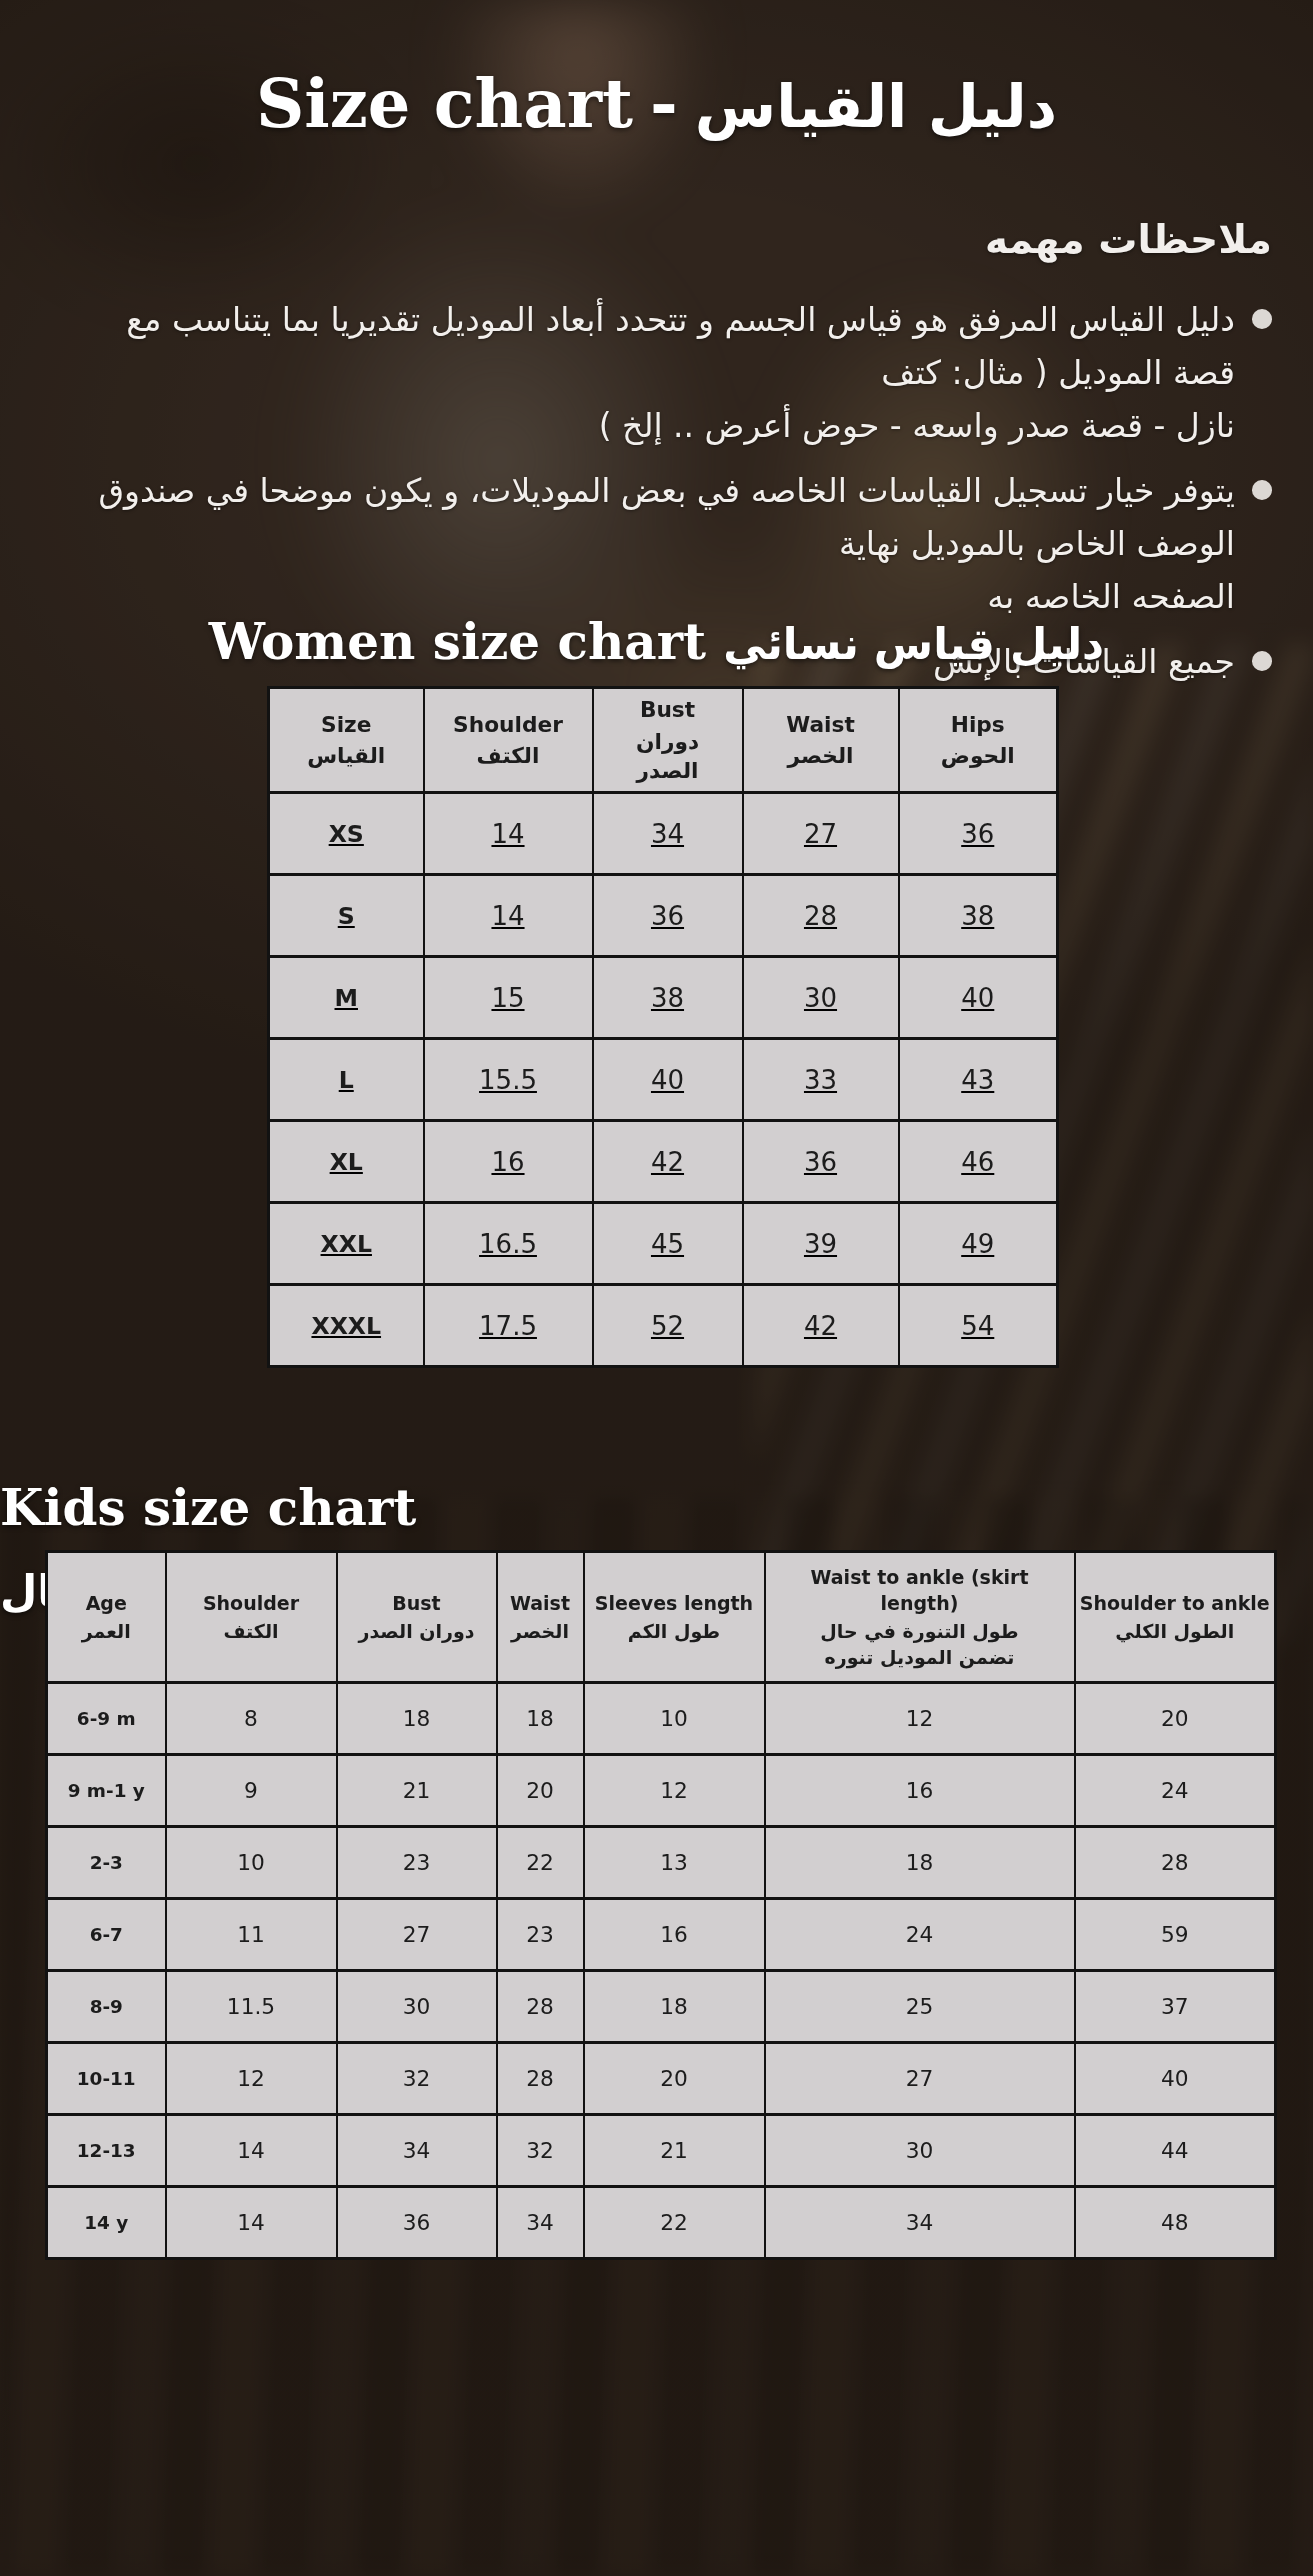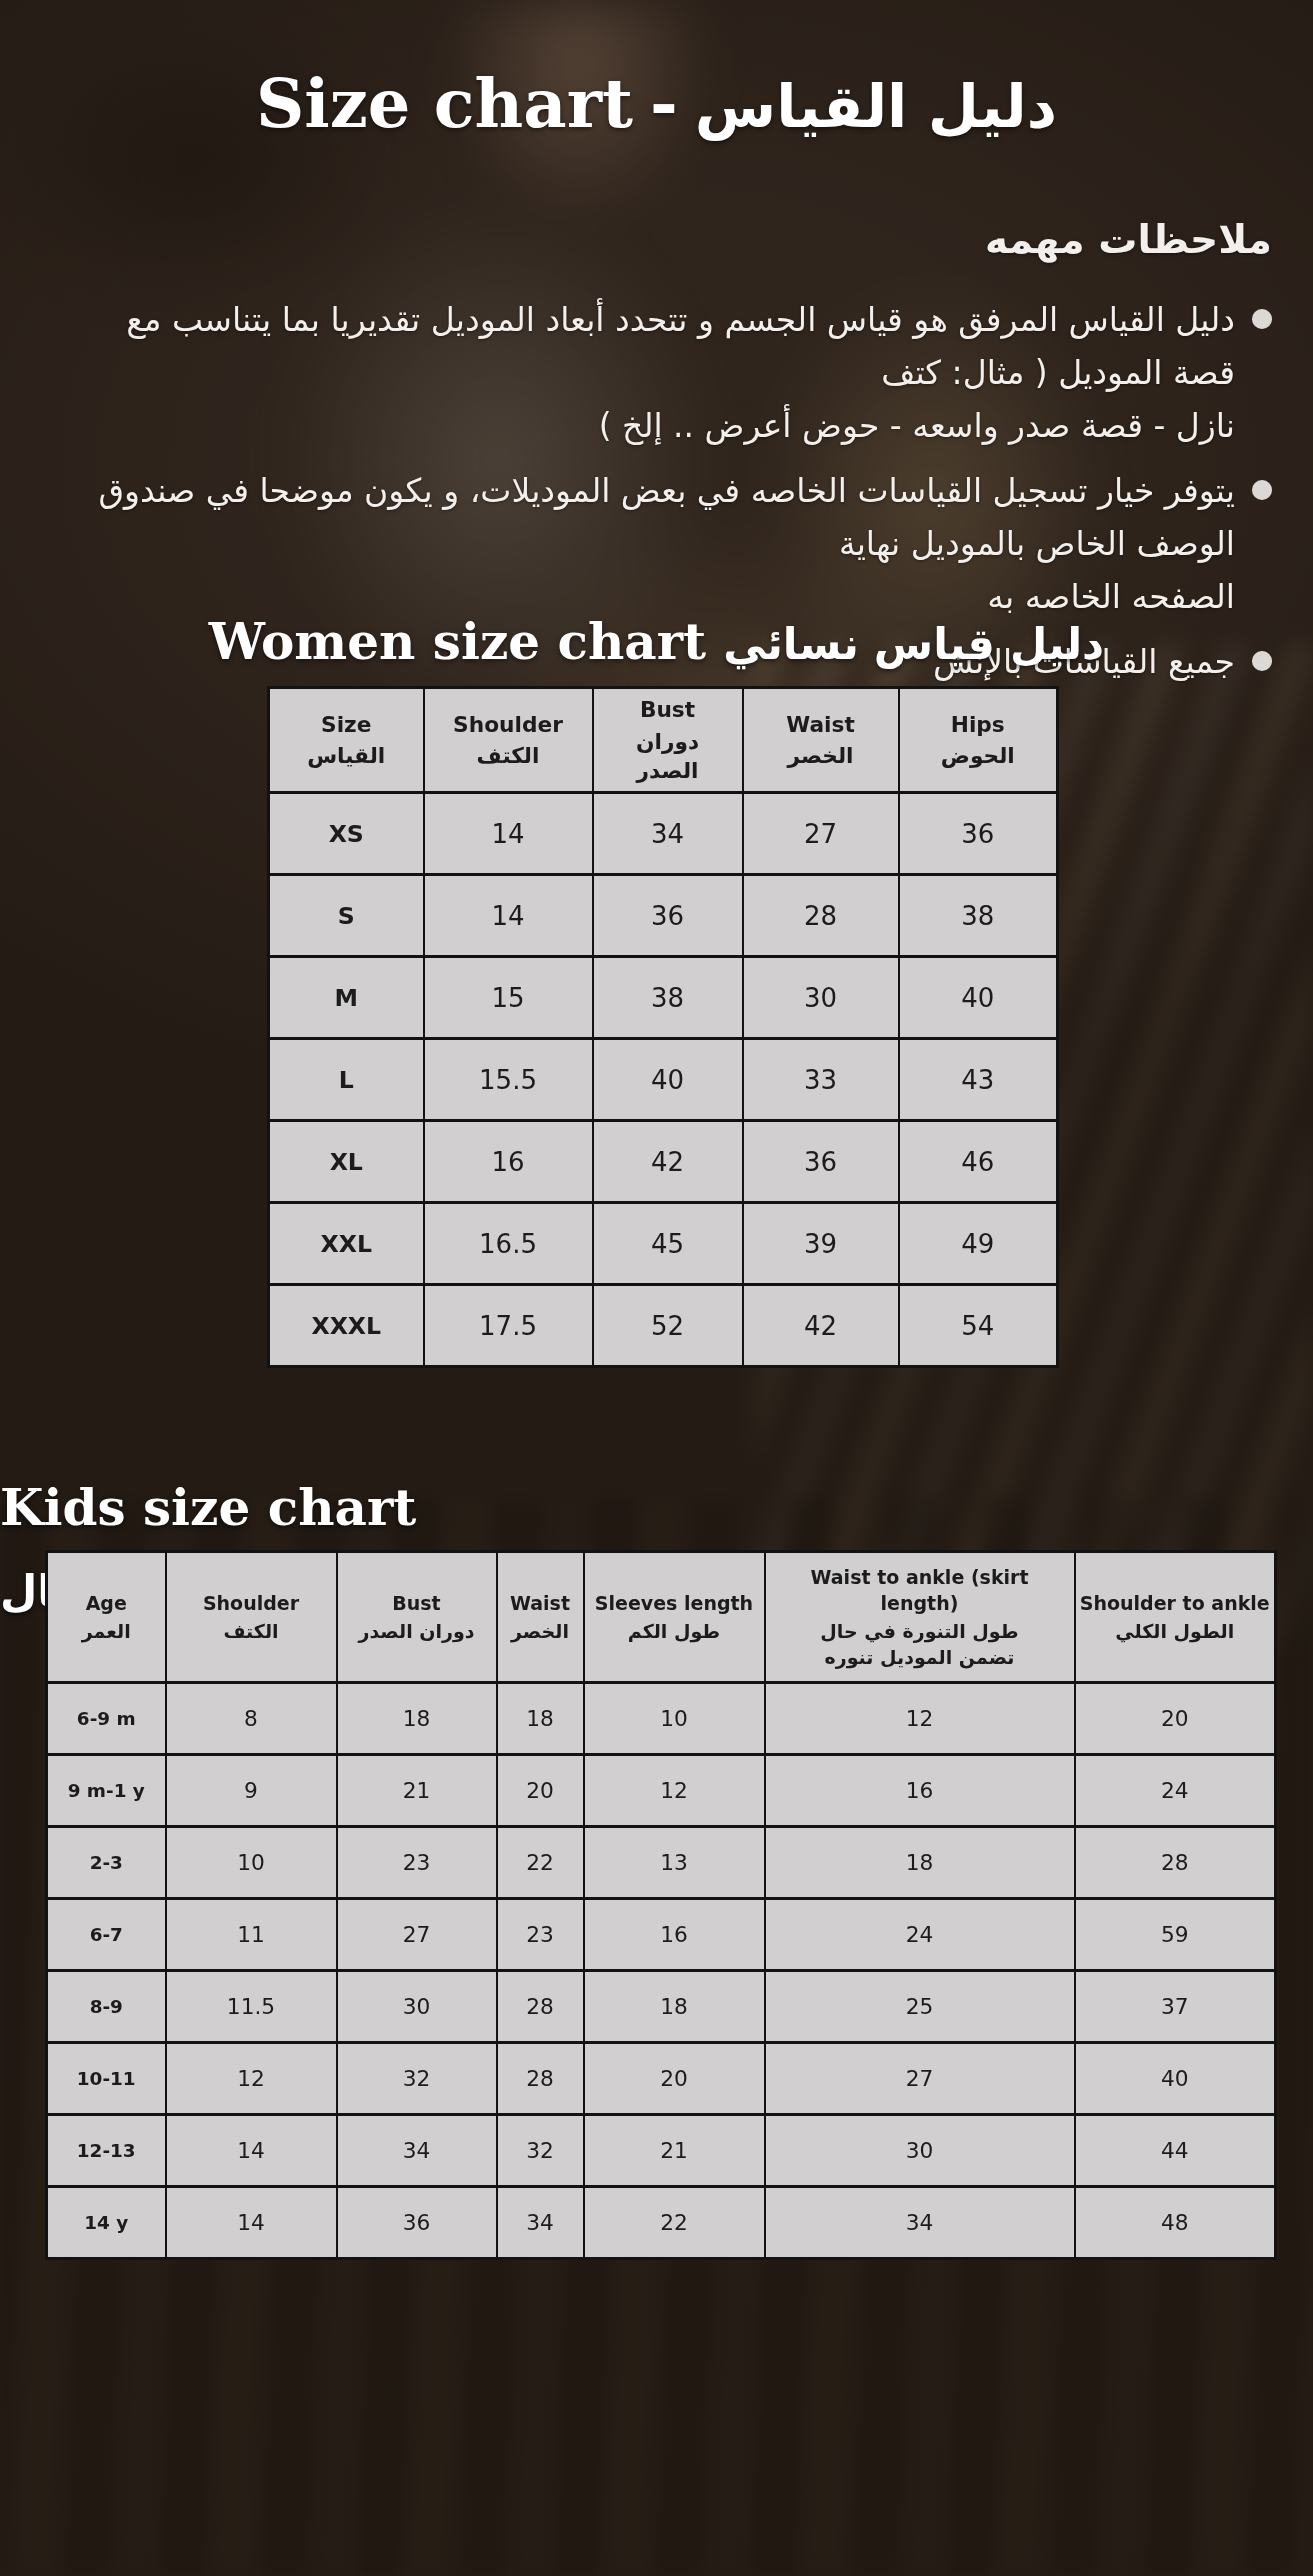--- a/index.html
+++ b/index.html
@@ -58,21 +58,21 @@
   table{position:absolute;border-collapse:collapse;table-layout:fixed;
     border:3.3px solid var(--border);}
   th,td{background:var(--cell);border:2px solid var(--border);
     border-top-width:3.3px;border-bottom-width:3.3px;
     text-align:center;vertical-align:middle;color:var(--text-dark);padding:0 3.9px;}
   .h-en{display:block;font-weight:700;}
   .h-ar{display:block;font-weight:700;margin:2.6px auto 0;}
 
   .women-table{left:267px;top:686px;width:788px;}
   .women-table thead tr{height:105px;}
-  .women-table tbody tr{height:82px;}
+  .women-table tbody tr{height:82px;text-decoration:underline;}
   .women-table col:nth-child(1){width:155px;}
   .women-table col:nth-child(2){width:169px;}
   .women-table col:nth-child(3){width:150px;}
   .women-table col:nth-child(4){width:156px;}
   .women-table col:nth-child(5){width:159px;}
   .women-table .h-en,.women-table .h-ar{font-size:21.7px;line-height:29px;}
   .women-table .h-ar{max-width:98px;}
   .women-table tbody th{font-size:23.6px;font-weight:700;}
   .women-table tbody td{font-size:26px;font-weight:400;}
 

